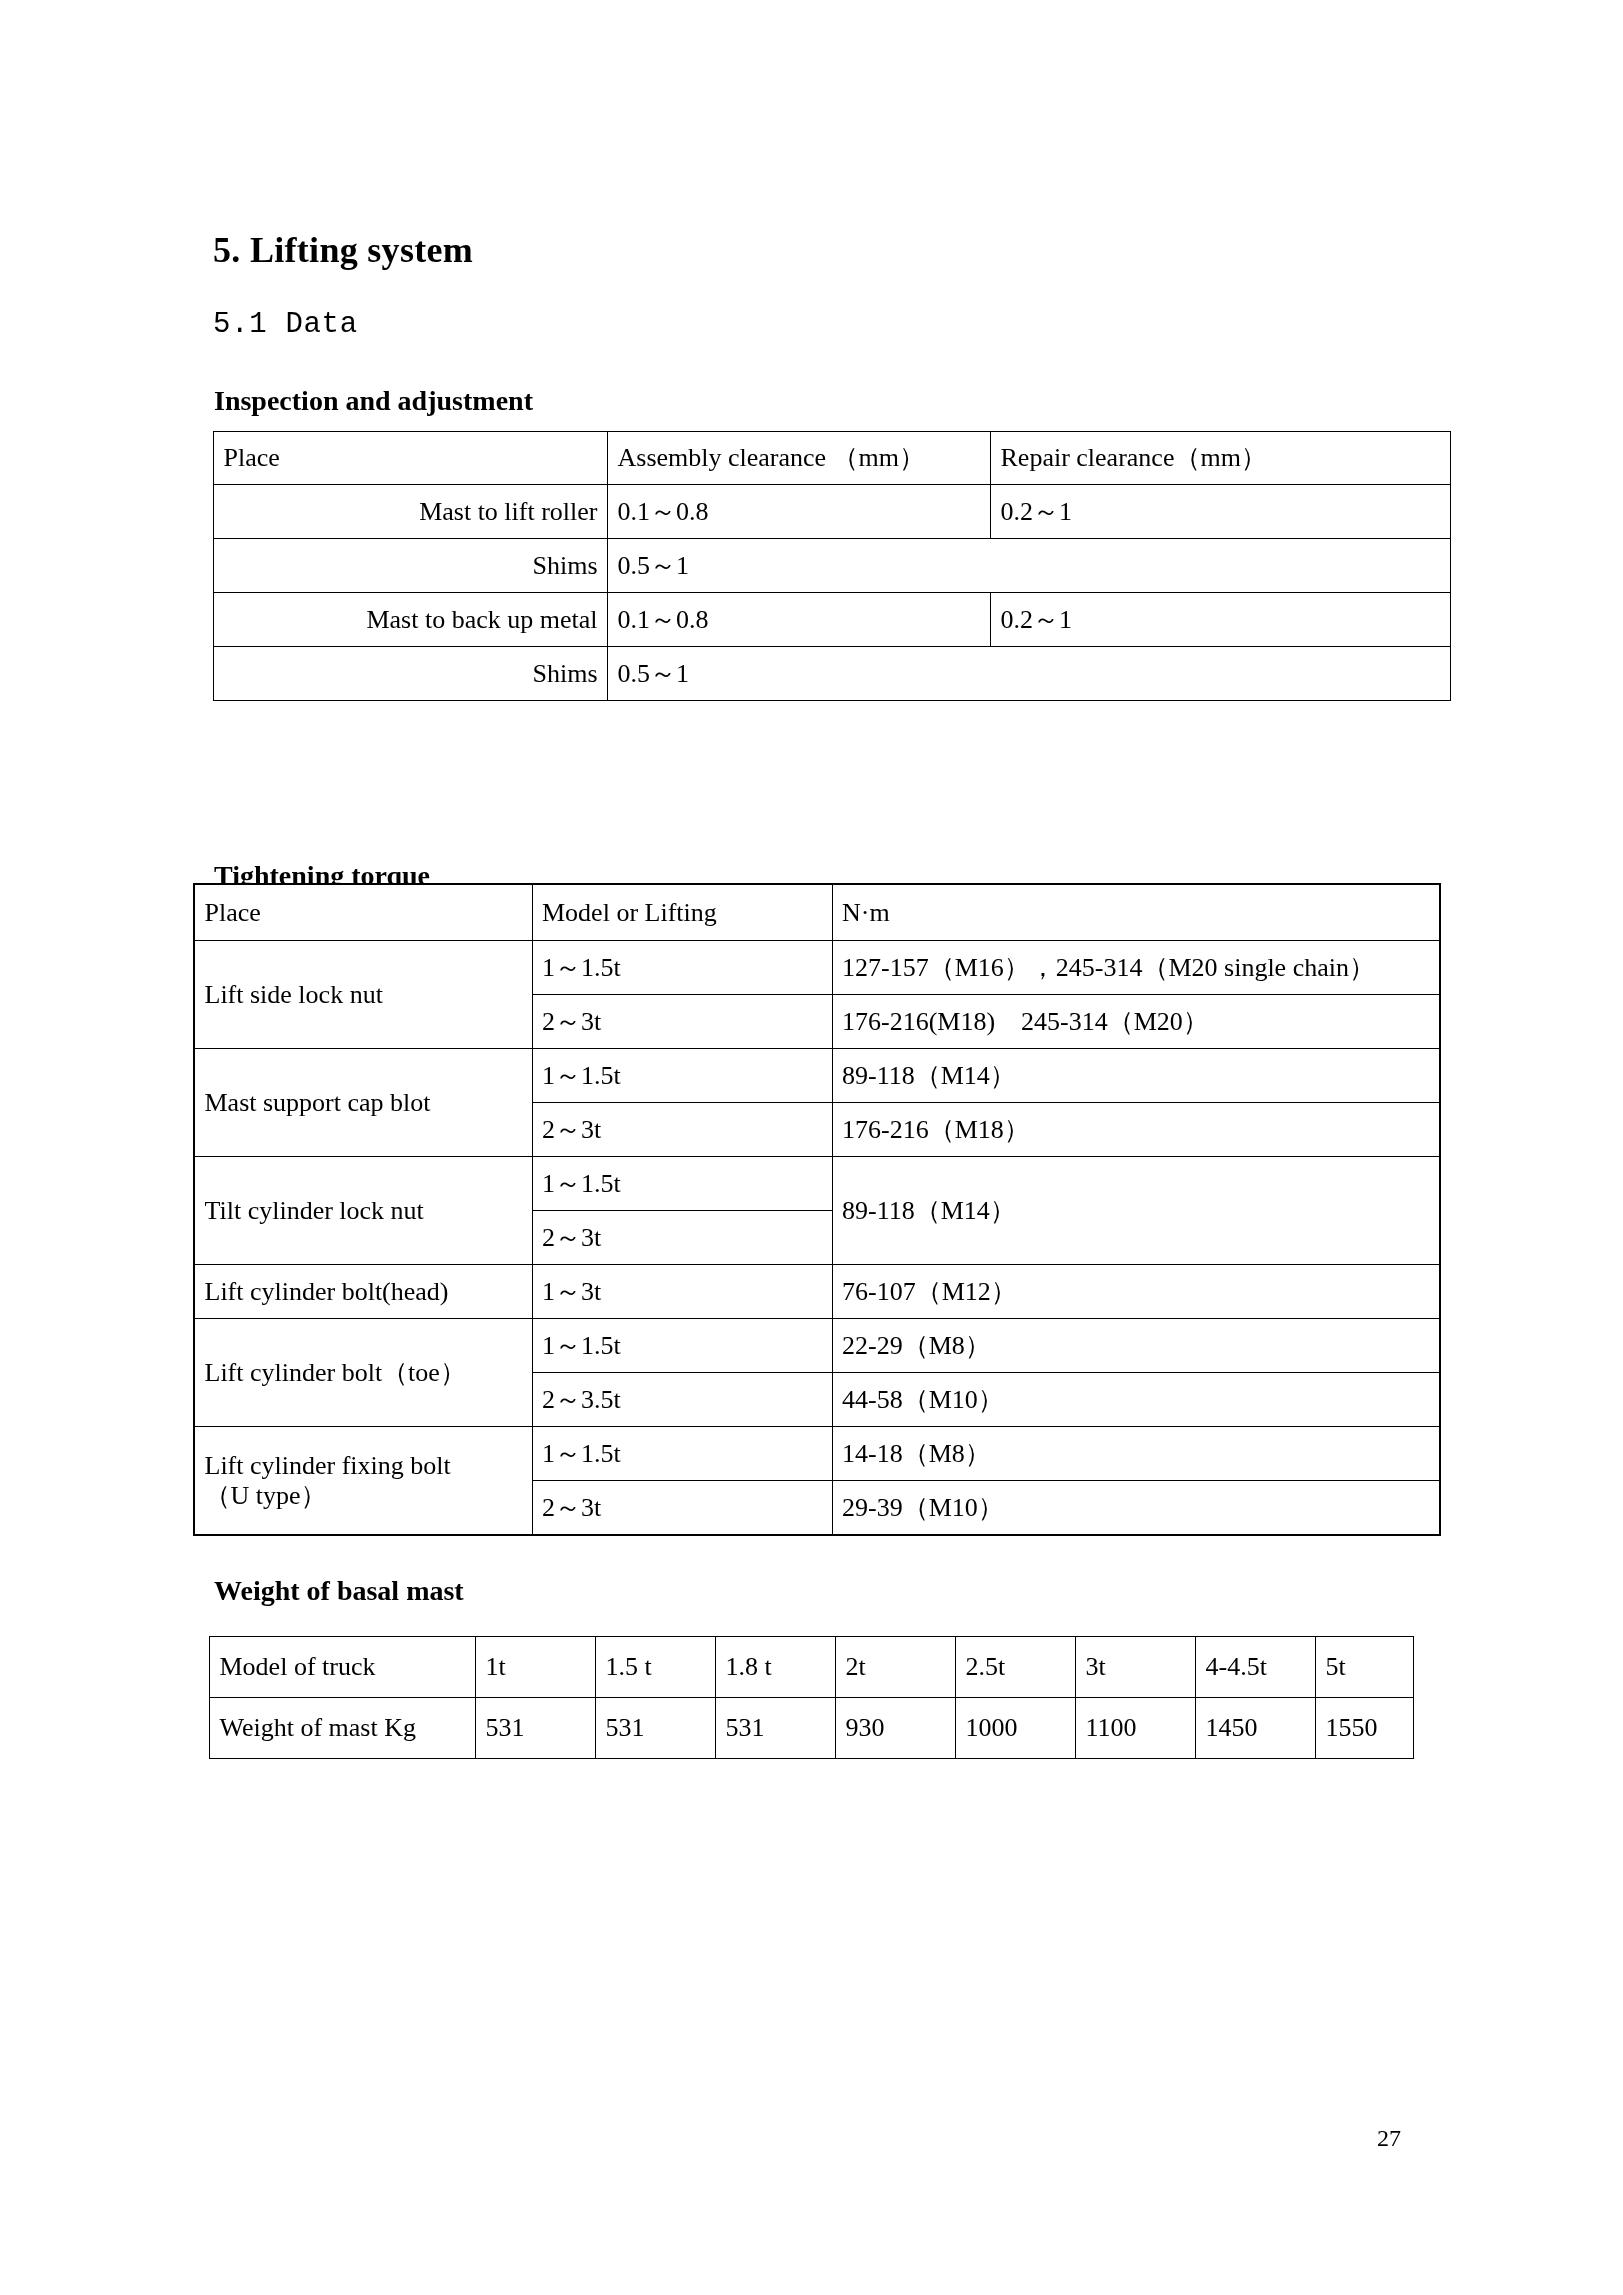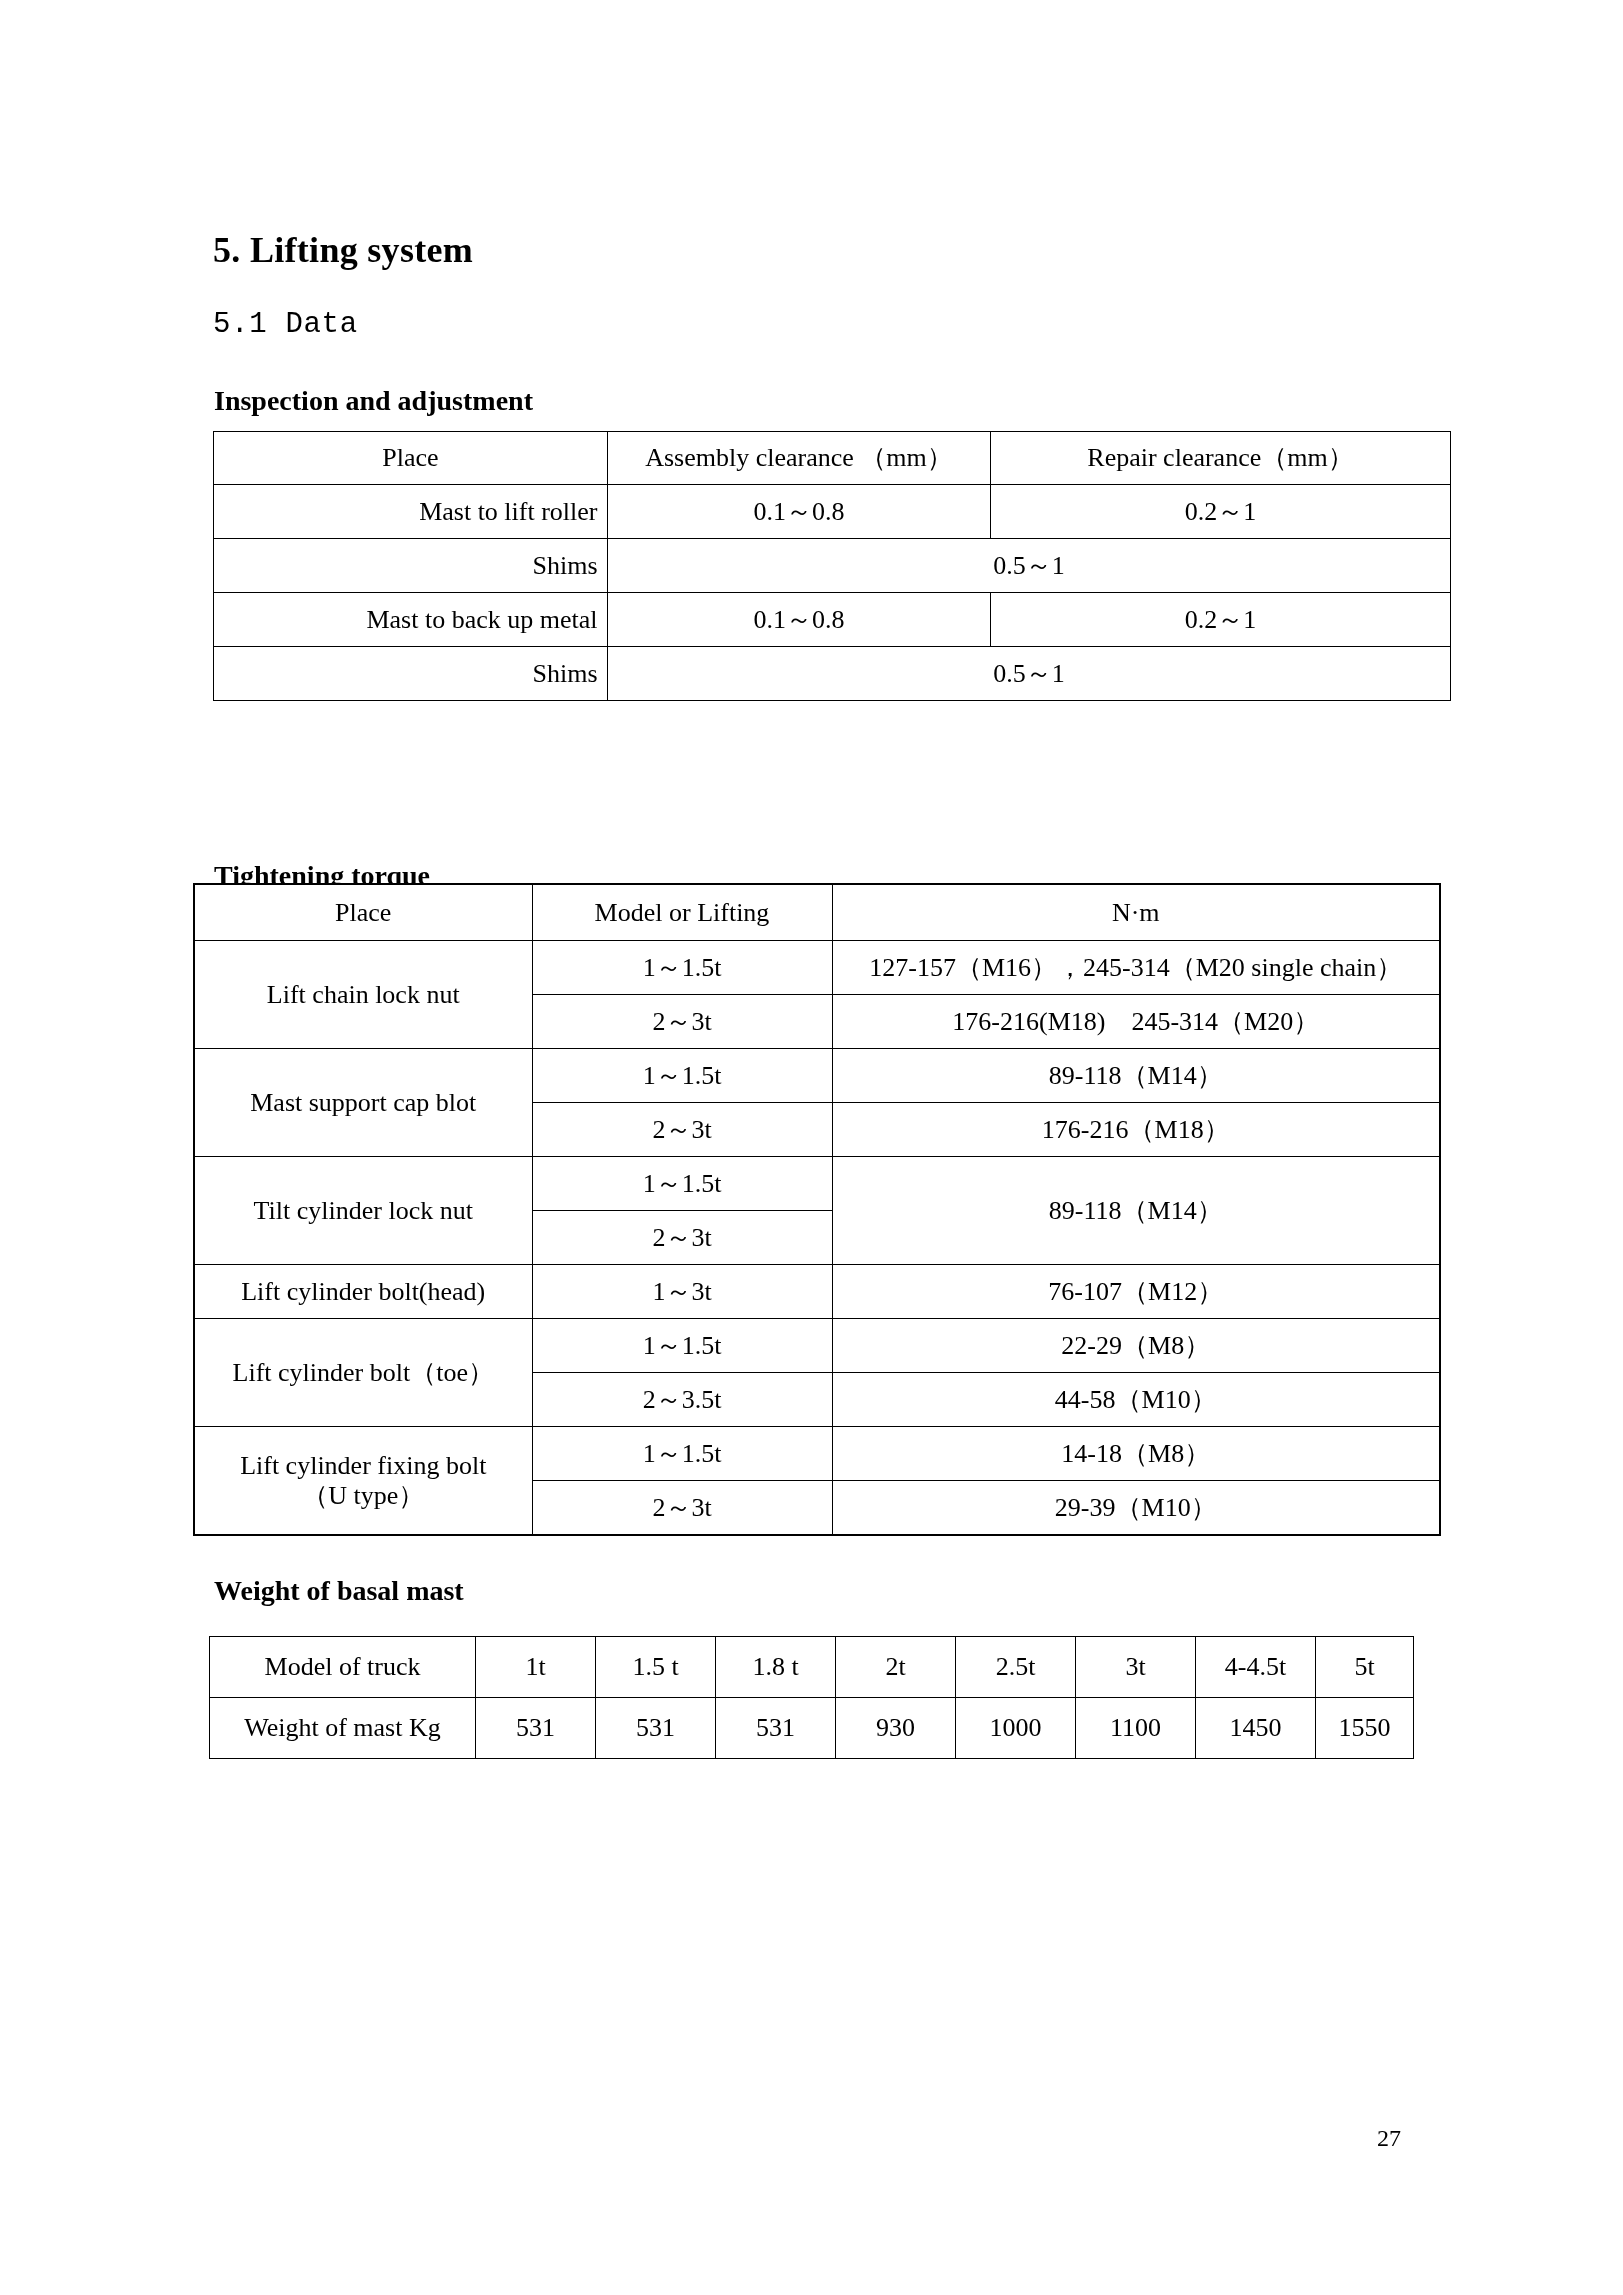--- a/index.html
+++ b/index.html
@@ -59,21 +59,21 @@
     font-family: "Liberation Serif", "DejaVu Serif", serif;
     table-layout: fixed;
     background: #ffffff;
   }
   table.doc td {
     border: 1.4px solid #000000;
     padding: 0 9.5px;
     vertical-align: middle;
     line-height: 1.15;
   }
-  .ctr { text-align: center; }
+  .ctr { text-align: left; }
   .lft { text-align: right; }
 
   
   #tbl-inspection {
     left: 213px;
     top: 431px;
     width: 1237px;
   }
   #tbl-inspection td { height: 53px; }
   #tbl-inspection tr.hdr td { height: 52px; }
@@ -160,21 +160,21 @@
       <col style="width:300px">
       <col style="width:608px">
     </colgroup>
     <tbody id="torque-body">
         <tr class="hdr">
           <td class="ctr">Place</td>
           <td class="ctr">Model or Lifting</td>
           <td class="ctr">N·m</td>
         </tr>
         <tr>
-          <td class="ctr" rowspan="2">Lift chain lock nut</td>
+          <td class="ctr" rowspan="2">Lift side lock nut</td>
           <td class="ctr">1～1.5t</td>
           <td class="ctr">127-157（M16），245-314（M20 single chain）</td>
         </tr>
         <tr>
           <td class="ctr">2～3t</td>
           <td class="ctr">176-216(M18)&nbsp;&nbsp;&nbsp;&nbsp;245-314（M20）</td>
         </tr>
         <tr>
           <td class="ctr" rowspan="2">Mast support cap blot</td>
           <td class="ctr">1～1.5t</td>

